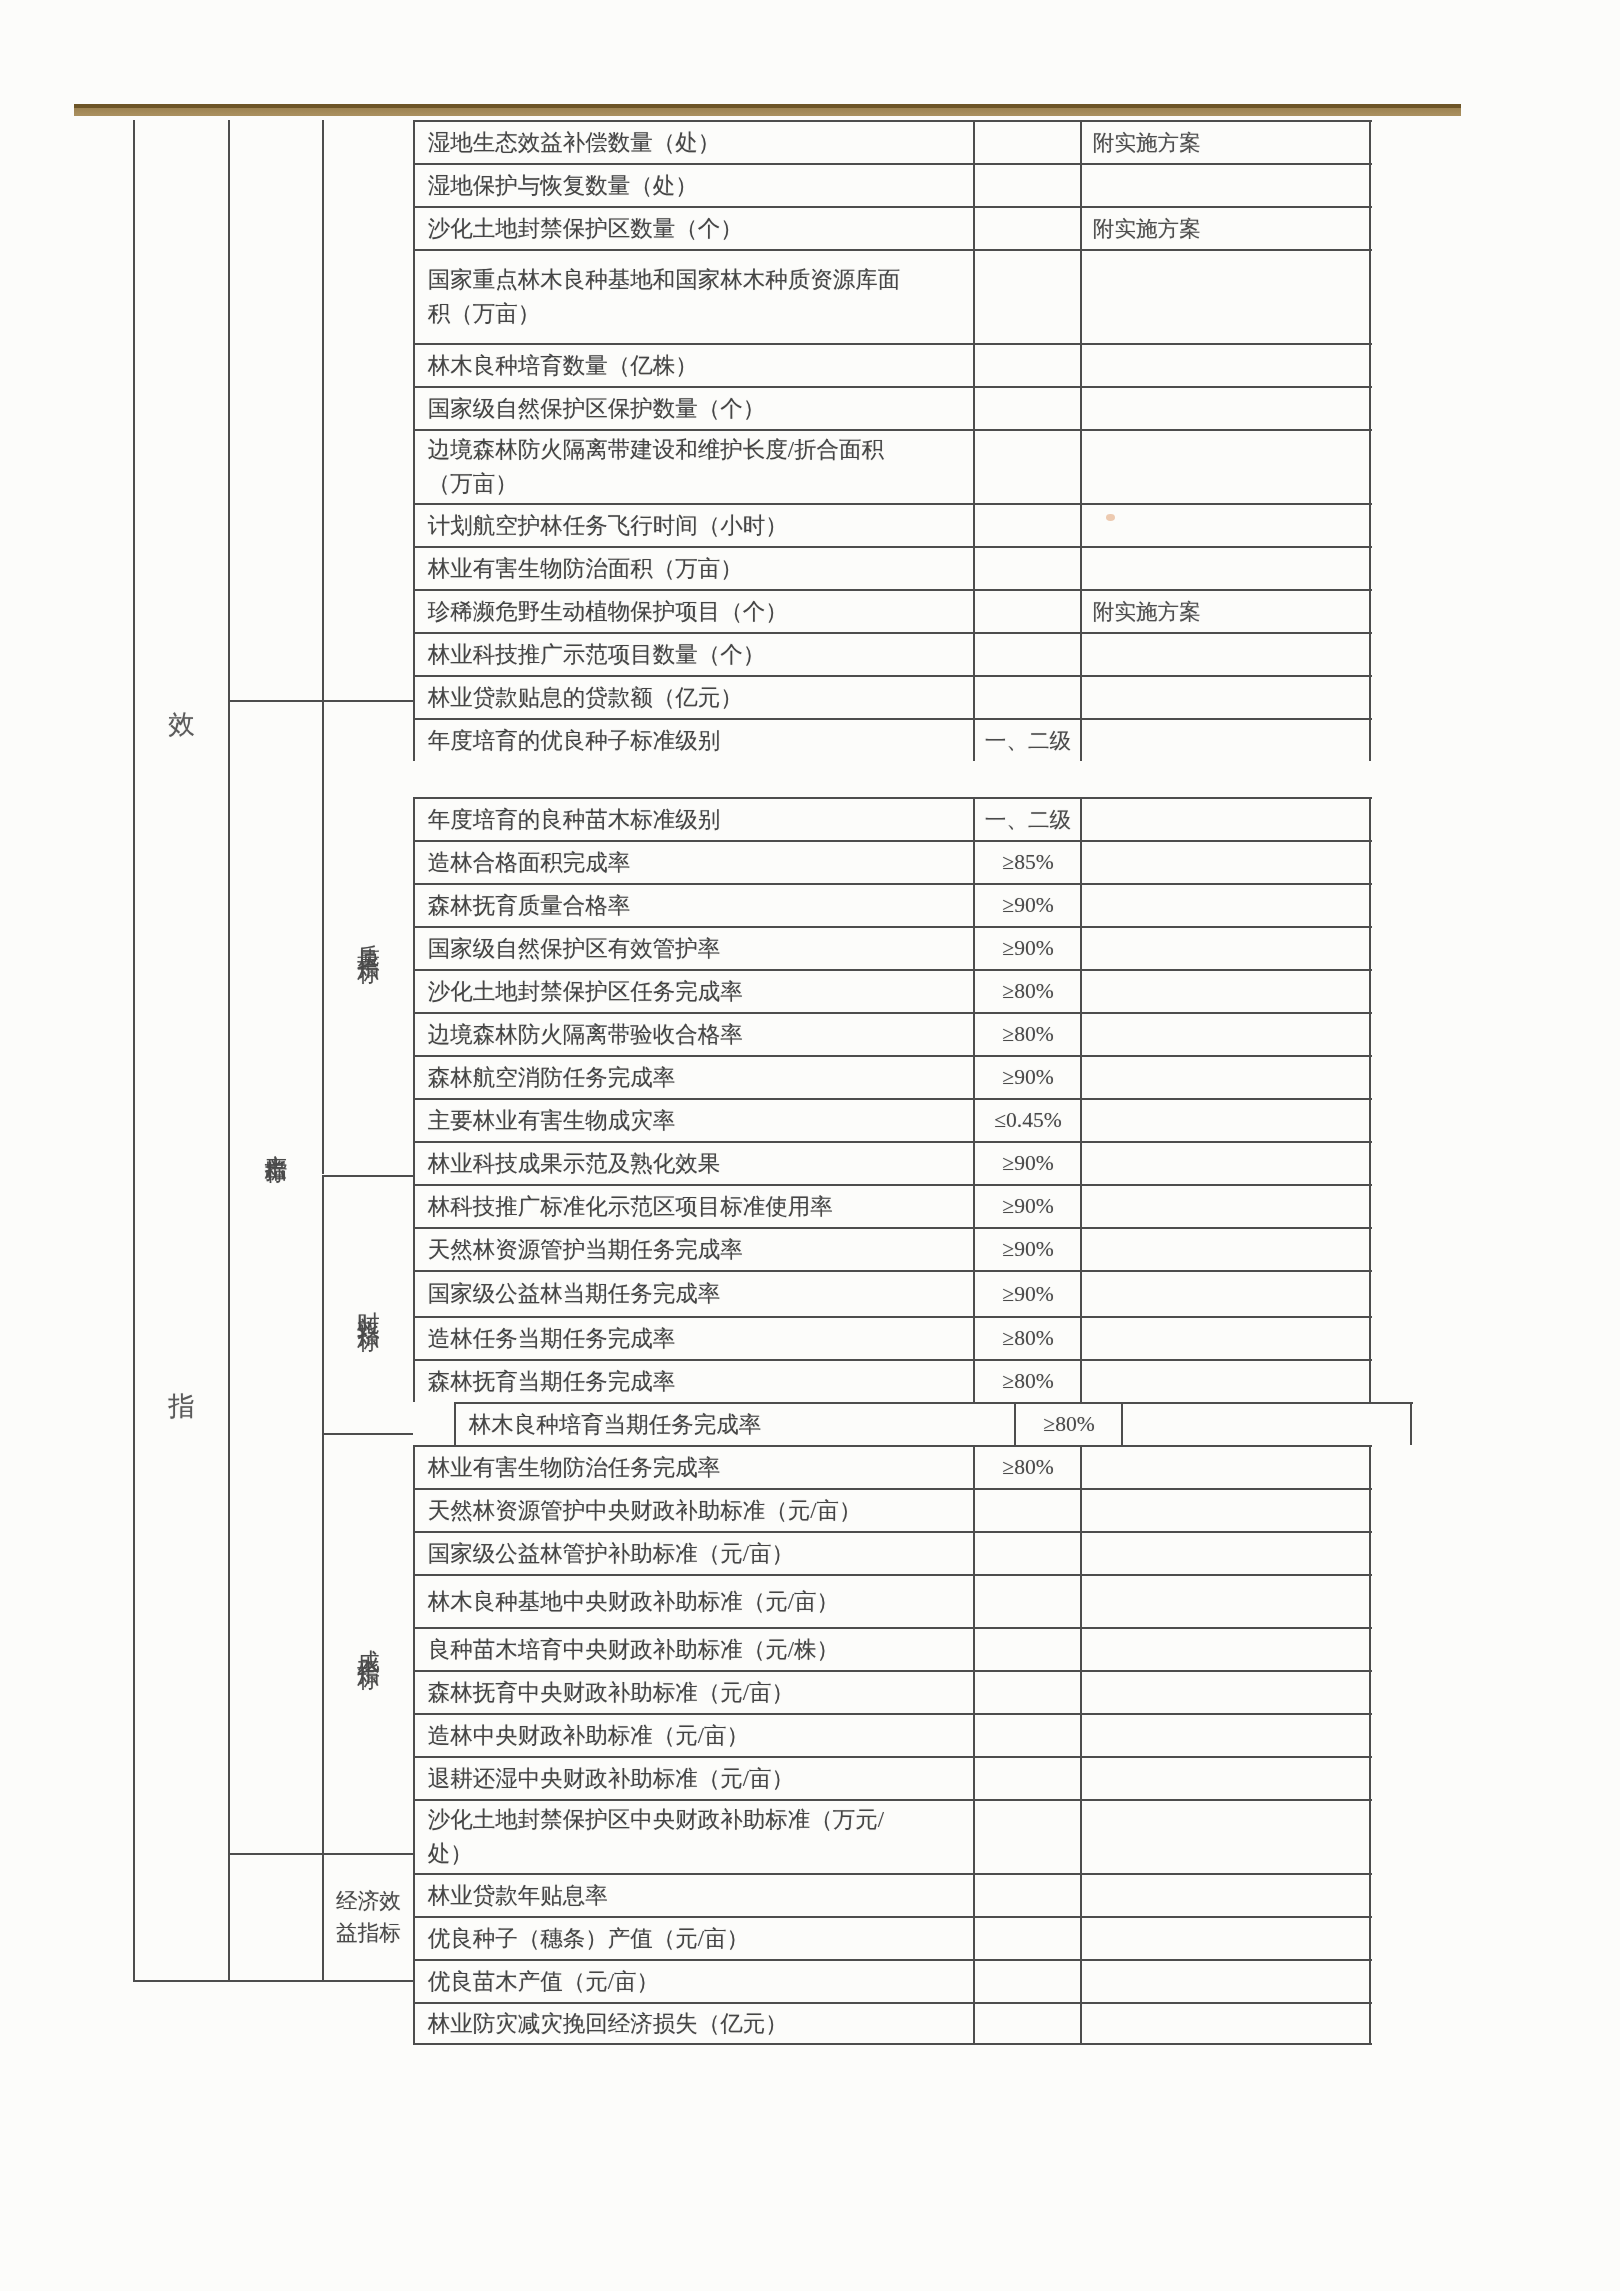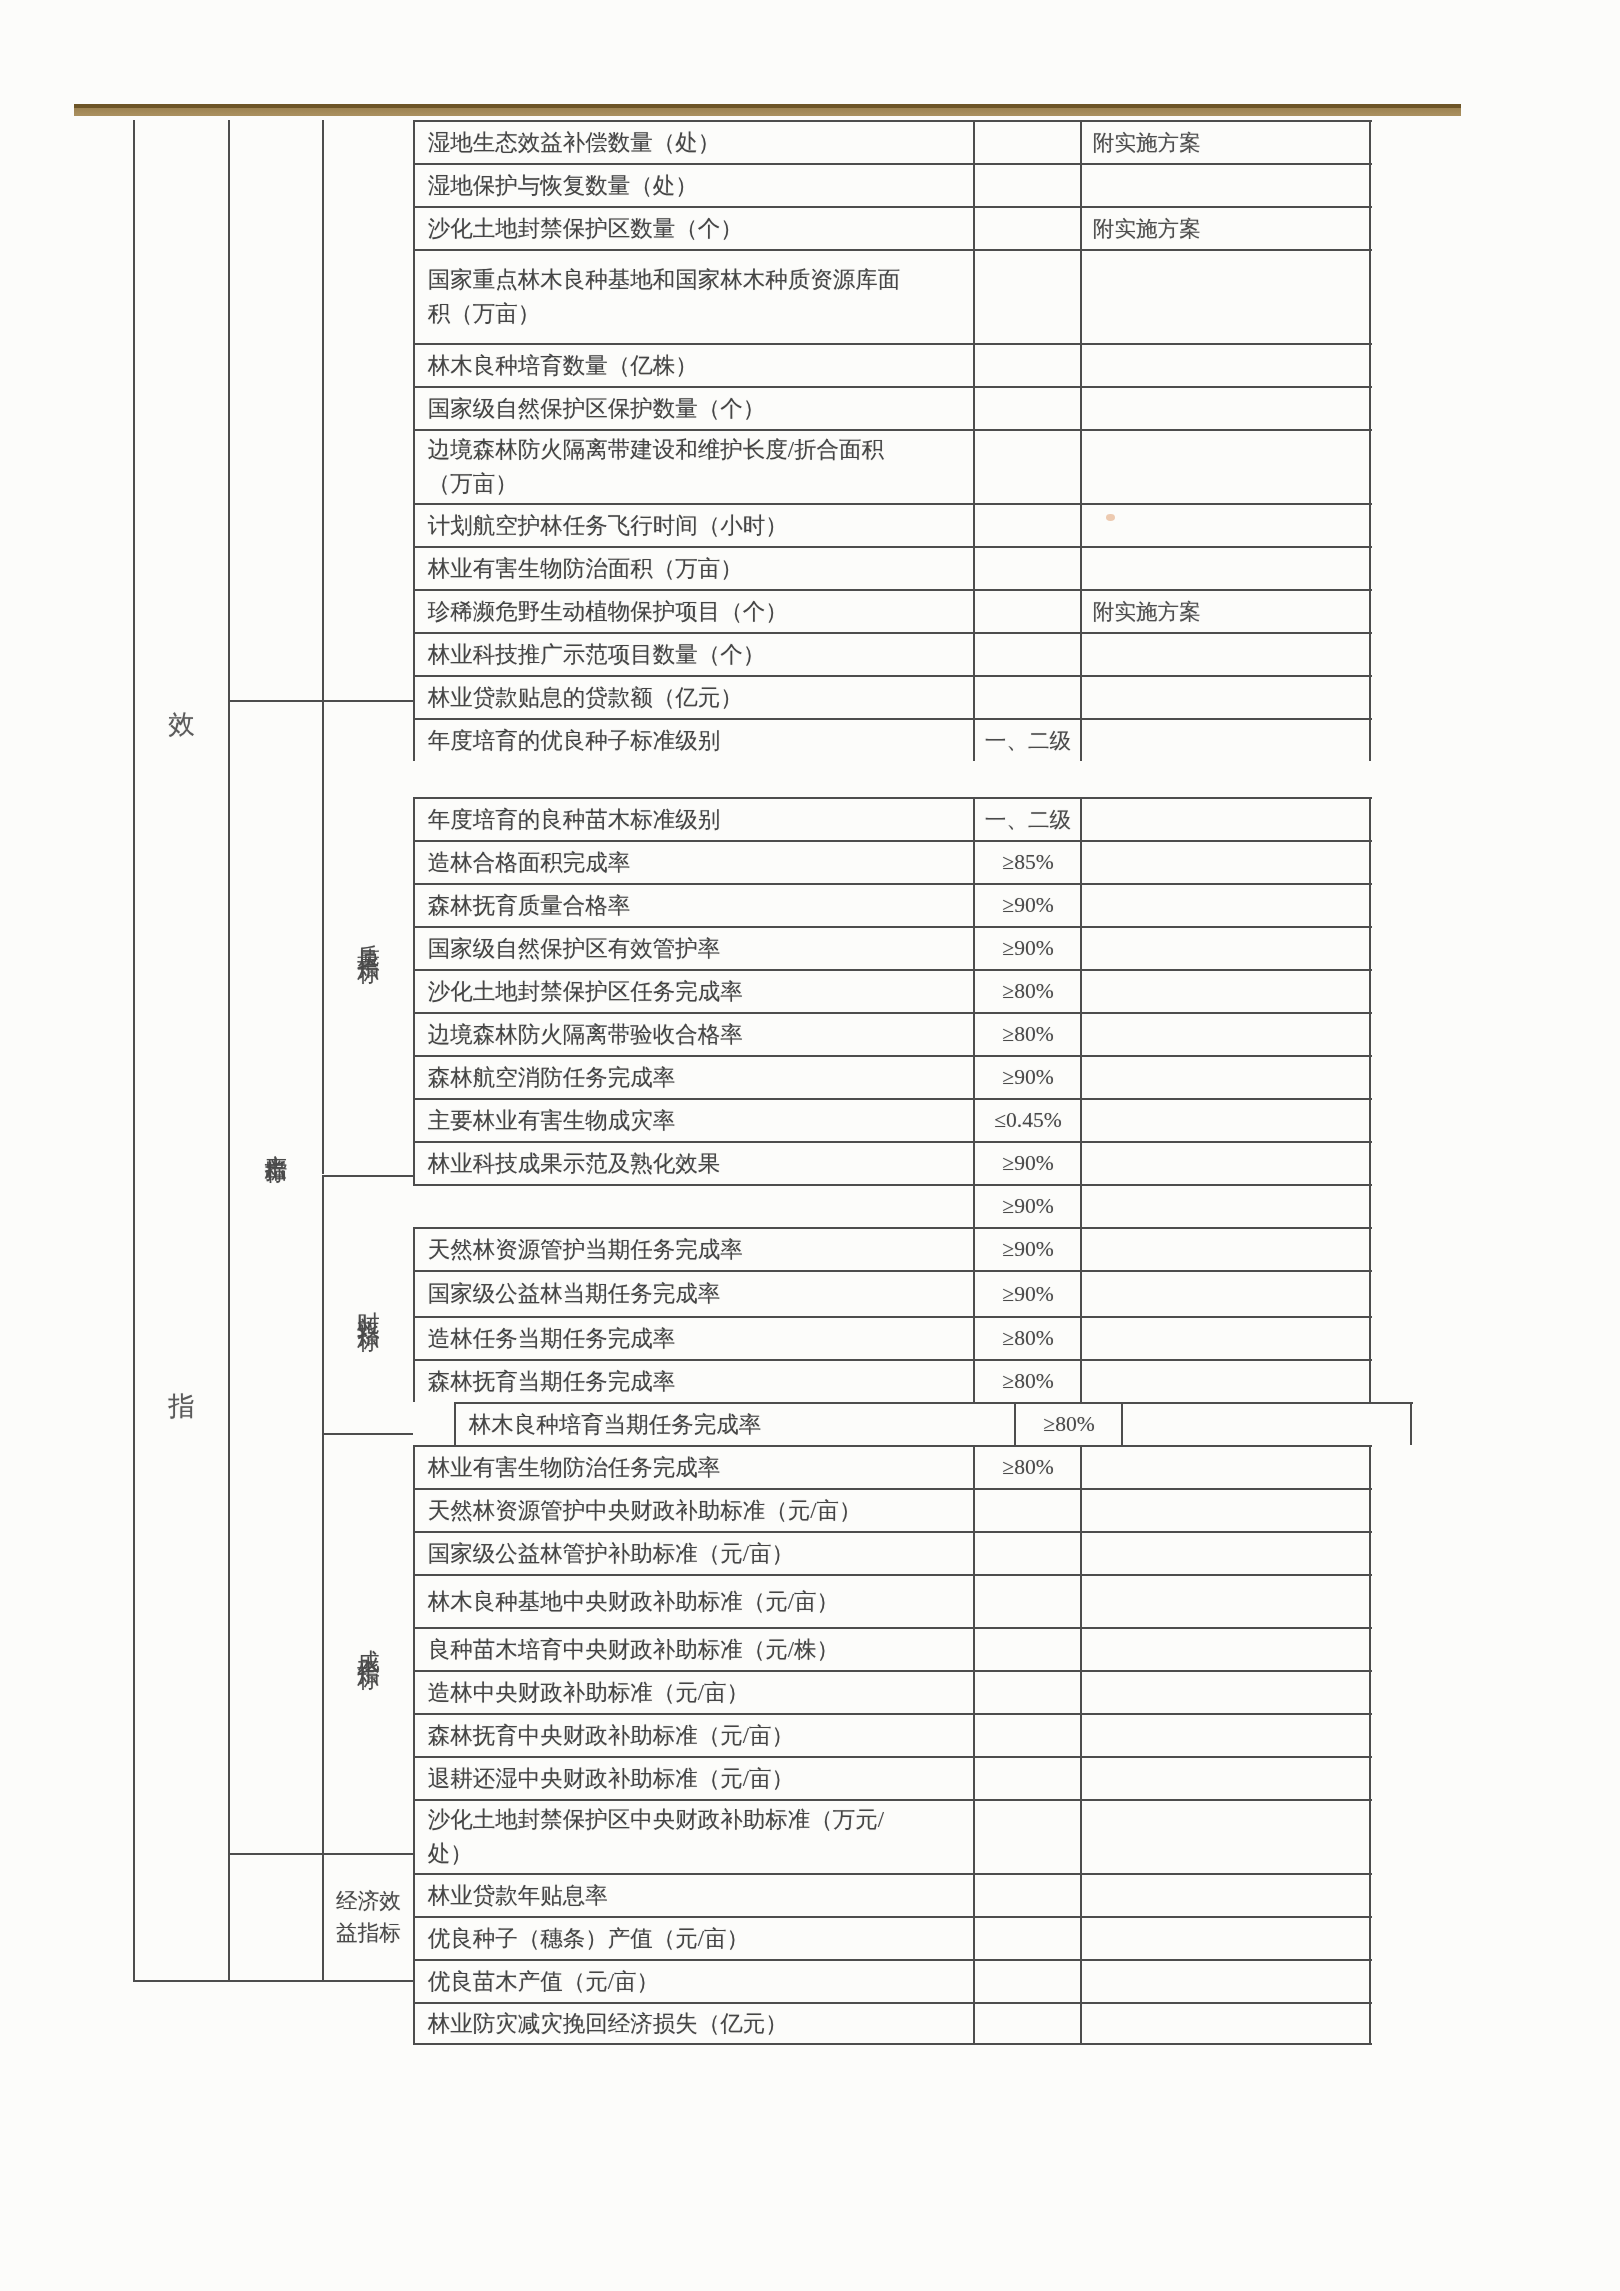--- a/index.html
+++ b/index.html
@@ -200,20 +200,21 @@
         <div class="rcell namecell">主要林业有害生物成灾率</div>
         <div class="rcell valcell">≤0.45%</div>
         <div class="rcell notecell"></div>
       </div>
       <div class="row" style="height: 43px;">
         <div class="rcell namecell">林业科技成果示范及熟化效果</div>
         <div class="rcell valcell">≥90%</div>
         <div class="rcell notecell"></div>
       </div>
       <div class="row" style="height: 43px;">
+        <div class="rcell namecell">林科技推广标准化示范区项目标准使用率</div>
         <div class="rcell valcell">≥90%</div>
         <div class="rcell notecell"></div>
       </div>
       <div class="row" style="height: 43px;">
         <div class="rcell namecell">天然林资源管护当期任务完成率</div>
         <div class="rcell valcell">≥90%</div>
         <div class="rcell notecell"></div>
       </div>
       <div class="row" style="height: 46px;">
         <div class="rcell namecell">国家级公益林当期任务完成率</div>
@@ -254,26 +255,26 @@
         <div class="rcell namecell">林木良种基地中央财政补助标准（元/亩）</div>
         <div class="rcell valcell"></div>
         <div class="rcell notecell"></div>
       </div>
       <div class="row" style="height: 43px;">
         <div class="rcell namecell">良种苗木培育中央财政补助标准（元/株）</div>
         <div class="rcell valcell"></div>
         <div class="rcell notecell"></div>
       </div>
       <div class="row" style="height: 43px;">
+        <div class="rcell namecell">森林抚育中央财政补助标准（元/亩）</div>
+        <div class="rcell valcell"></div>
+        <div class="rcell notecell"></div>
+      </div>
+      <div class="row" style="height: 43px;">
         <div class="rcell namecell">造林中央财政补助标准（元/亩）</div>
-        <div class="rcell valcell"></div>
-        <div class="rcell notecell"></div>
-      </div>
-      <div class="row" style="height: 43px;">
-        <div class="rcell namecell">森林抚育中央财政补助标准（元/亩）</div>
         <div class="rcell valcell"></div>
         <div class="rcell notecell"></div>
       </div>
       <div class="row" style="height: 43px;">
         <div class="rcell namecell">退耕还湿中央财政补助标准（元/亩）</div>
         <div class="rcell valcell"></div>
         <div class="rcell notecell"></div>
       </div>
       <div class="row" style="height: 74px;">
         <div class="rcell namecell">沙化土地封禁保护区中央财政补助标准（万元/

